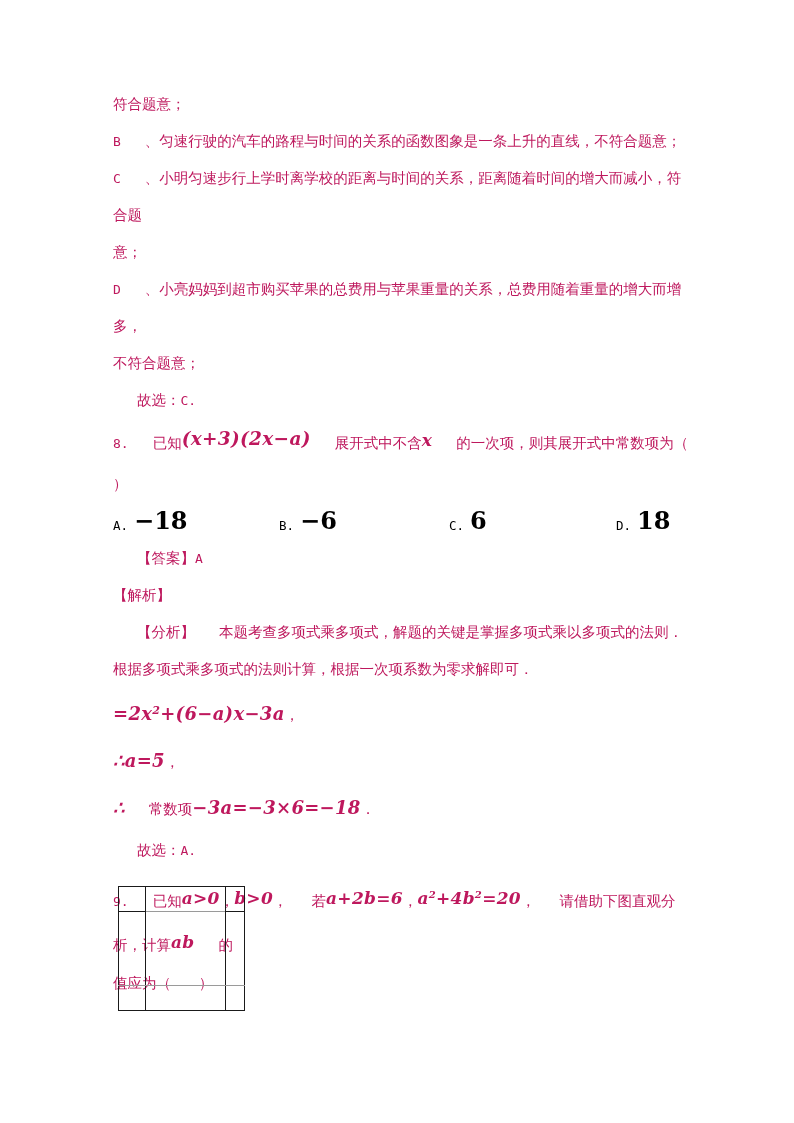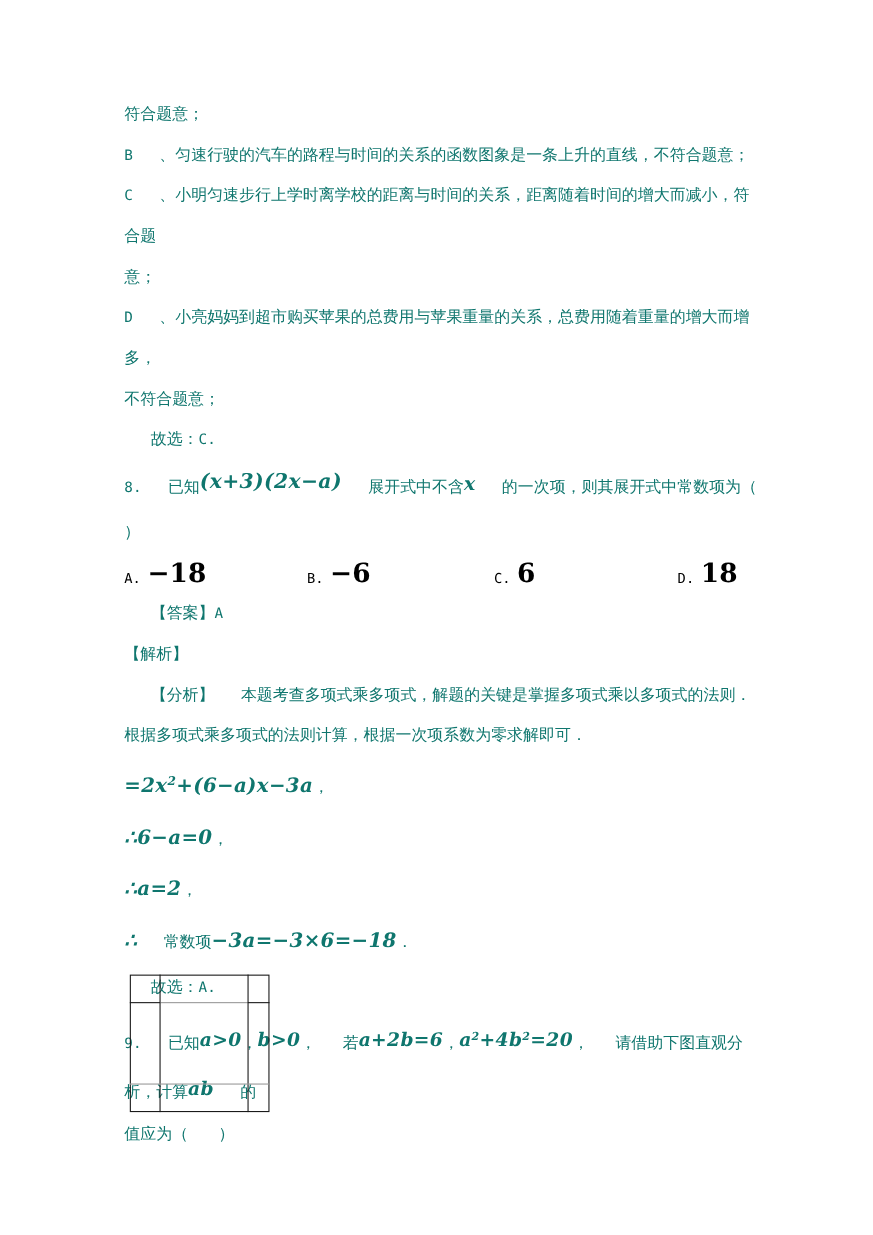--- a/index.html
+++ b/index.html
@@ -25,21 +25,21 @@
   .content {
     position: absolute;
     left: 113px;
     top: 86px;
     width: 580px;
   }
   
   .line {
     font-size: 14.5px;
     line-height: 37px;
-    color: #0f766e;
+    color: #be185d;
     white-space: pre-wrap;
     word-break: break-word;
     font-family: "DejaVu Sans", sans-serif;
   }
   
   .cjk {
     font-family: "DejaVu Sans", sans-serif;
     font-size: 14.5px;
     margin-left: 24px;
   }
@@ -183,23 +183,22 @@
     <div class="line">【解析】</div>
 
     <div class="line"><span class="cjk">【分析】</span><span class="cjk">本题考查多项式乘多项式，解题的关键是掌握多项式乘以多项式的法则．</span></div>
 
     <div class="line">根据多项式乘多项式的法则计算，根据一次项系数为零求解即可．</div>
 
 
     <div class="line block-line"><span class="math-block">=2<i>x</i><sup>2</sup>+(6−<i>a</i>)<i>x</i>−3<i>a</i></span><span class="comma-cjk">，</span></div>
 
 
-    <div class="line block-line"><span class="math-block">∴</span><span class="math-block">6−a=0</span><span class="comma-cjk">，</span></div>
-
-    <div class="line block-line"><span class="math-block">∴</span><span class="math-block">a=2</span><span class="comma-cjk">，</span></div>
+
+    <div class="line block-line"><span class="math-block">∴</span><span class="math-block">a=5</span><span class="comma-cjk">，</span></div>
 
     <div class="line block-line"><span class="math-block">∴</span><span class="cjk">常数项</span><span class="math-block">−3a=−3×6=−18</span><span class="comma-cjk">．</span></div>
 
     <div class="line"><span class="cjk">故选：</span><span class="lat">A.</span></div>
 
     <div class="spacer-sm"></div>
 
     <div class="line qline"><span class="lat">9.</span><span class="cjk">已知</span><span class="math">a&gt;0</span><span class="comma-cjk">，</span><span class="math">b&gt;0</span><span class="comma-cjk">，</span><span class="cjk">若</span><span class="math">a+2b=6</span><span class="comma-cjk">，</span><span class="math"><i>a</i><sup>2</sup>+4<i>b</i><sup>2</sup>=20</span><span class="comma-cjk">，</span><span class="cjk">请借助下图直观分析，计算</span><span class="math">ab</span><span class="cjk">的</span></div>
 
     <div class="line">值应为（      ）</div>

